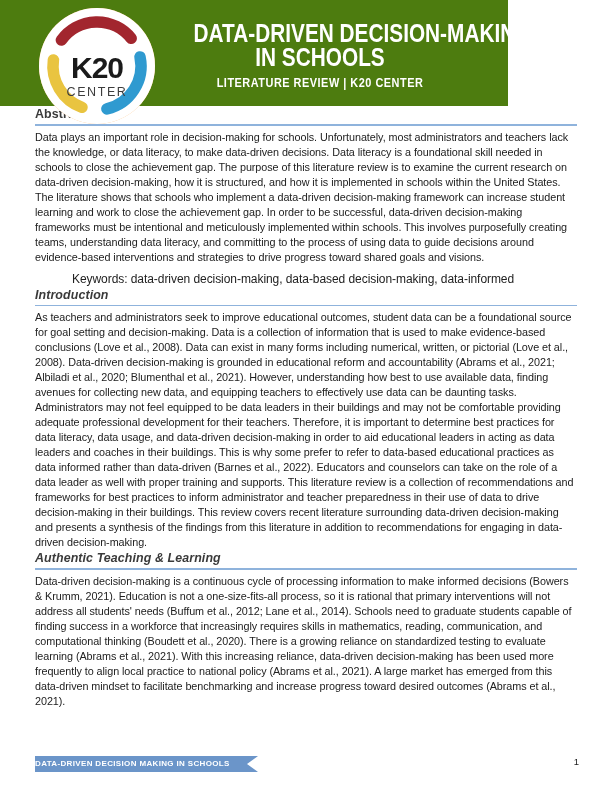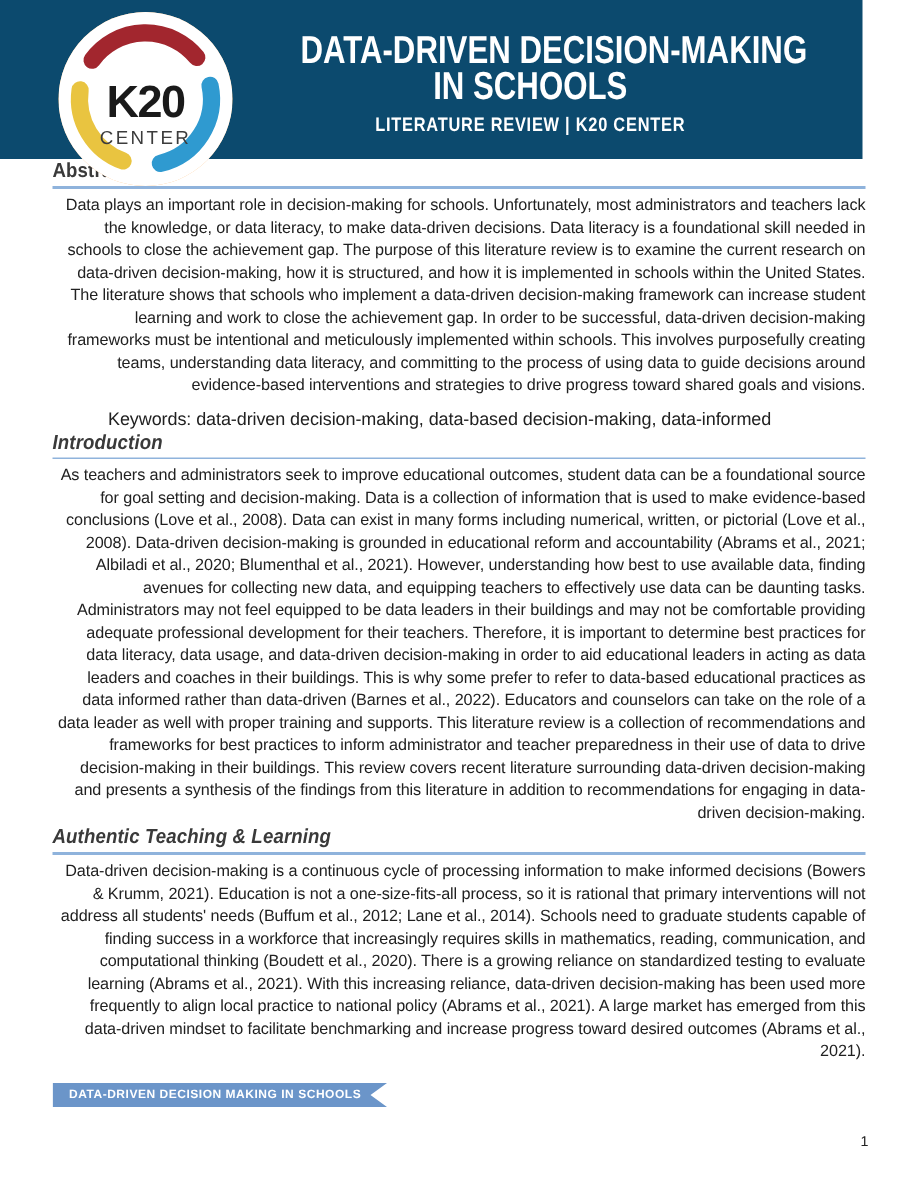--- a/index.html
+++ b/index.html
@@ -2,21 +2,21 @@
 <html><head>
 <meta charset="utf-8">
 <style>
   html,body { margin:0; padding:0; background:#ffffff; }
   .page {
     position:relative; width:612px; height:792px; background:#ffffff;
     font-family:"Liberation Sans", sans-serif; overflow:hidden;
     margin:0 auto;
   }
   
-  .banner { position:absolute; left:0; top:0; width:575px; height:106px; background:#0c4a6e; }
+  .banner { position:absolute; left:0; top:0; width:508px; height:106px; background:#4d7c0f; }
   .logo {
     position:absolute; left:39px; top:8px; width:116px; height:116px;
     border-radius:50%; background:#fdba74; z-index:2;
   }
   .logo svg { width:116px; height:116px; display:block; }
   .titles {
     position:absolute; left:162px; right:30px; top:21px; z-index:1;
     text-align:center; color:#ffffff;
   }
   .title-line {
@@ -29,30 +29,30 @@
   }
   
   .content { position:absolute; left:35px; right:35px; top:106px; }
   h2.section-heading { margin:0; font-size:13.5px; font-weight:bold; color:#3a3a3a; }
   h2.section-heading > span { display:inline-block; transform:scaleX(0.92); transform-origin:left center; letter-spacing:0.1px; }
   .heading-rule { height:1.6px; background:#8FB3DC; margin-top:3px; }
   .mt-first { margin-top:27px; }
   .mt-section { margin-top:11px;font-style:italic; }
   p.body-text {
     margin:4px 0 0 0; font-size:10.8px; line-height:15px; color:#212121;
-    letter-spacing:-0.06px; text-align:right;
+    letter-spacing:-0.06px; text-align:left;
   }
   p.keywords { margin:7px 0 0 37px; font-size:12px; line-height:15px; color:#212121; letter-spacing:-0.06px; }
   
   .footer-ribbon {
-    position:absolute; left:35px; top:722px; height:16px; width:223px;
+    position:absolute; left:35px; top:756px; height:16px; width:223px;
     background:#6B95C9; color:#ffffff;
     clip-path:polygon(0 0, 100% 0, calc(100% - 11px) 50%, 100% 100%, 0 100%);
     font-size:8px; font-weight:bold; letter-spacing:0.35px; line-height:16px;
-    padding-left:11px; box-sizing:border-box; white-space:nowrap;
+    padding-left:0; box-sizing:border-box; white-space:nowrap;
   }
   .page-number { position:absolute; right:33px; top:756px; font-size:9.5px; color:#222222; }
   .logo-k20-text { font-family:"Liberation Sans", sans-serif; font-weight:bold; }
 </style>
 </head>
 <body>
 
 <div class="page">
 
   <div class="banner">

